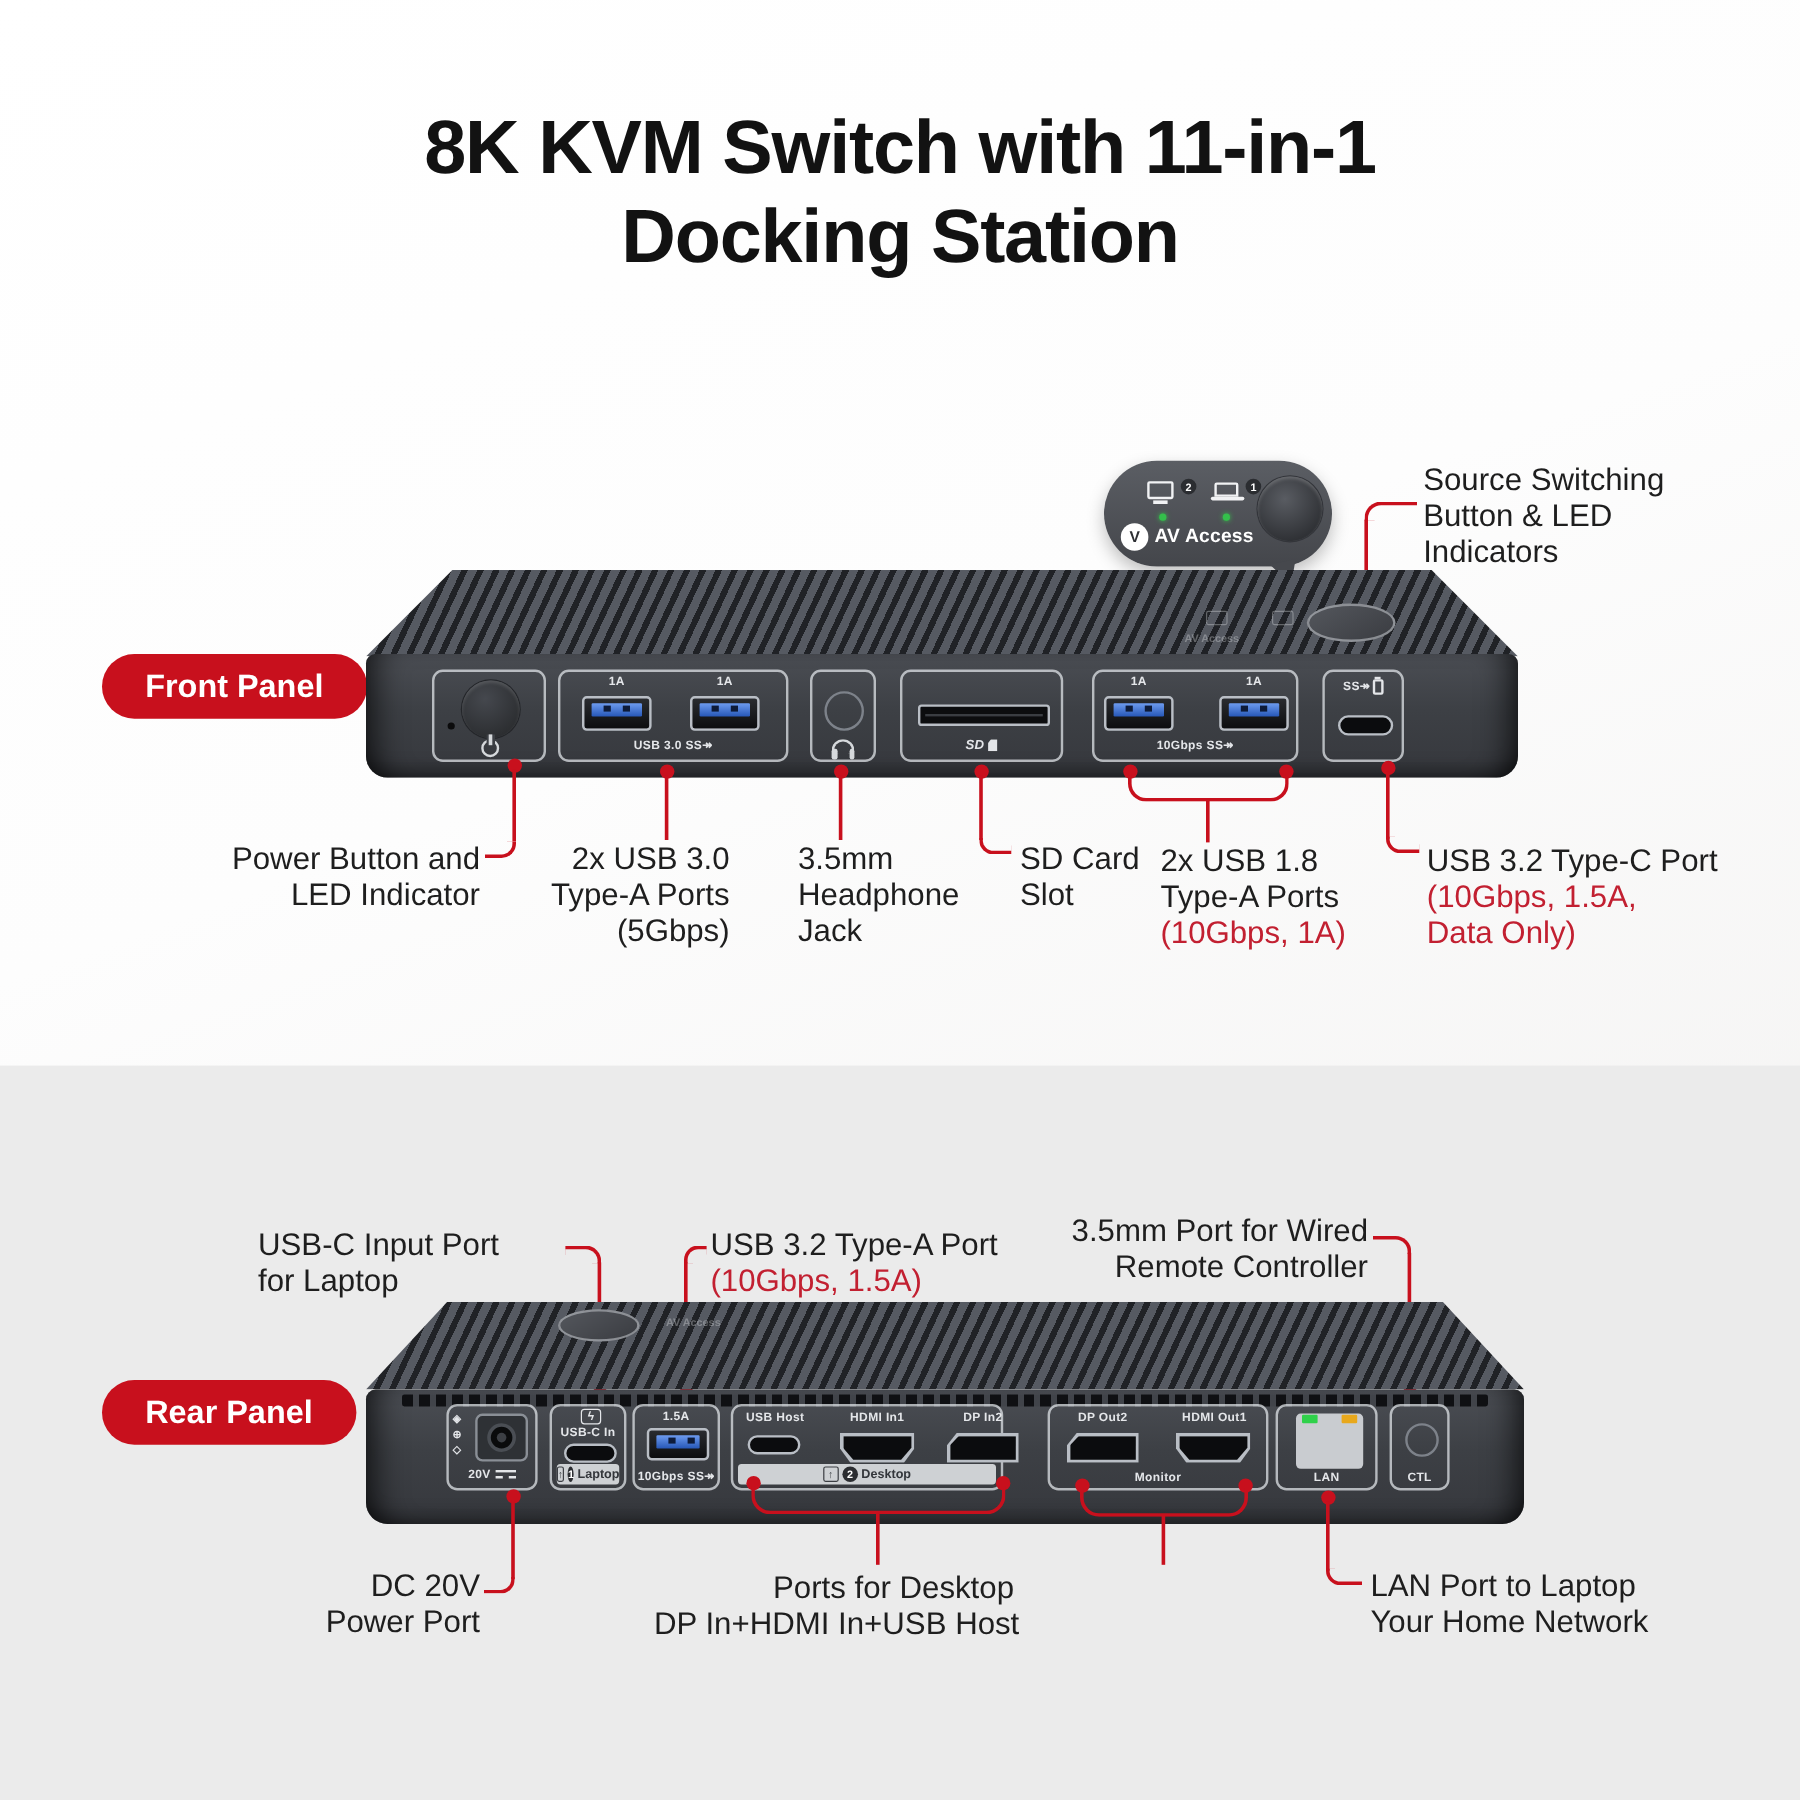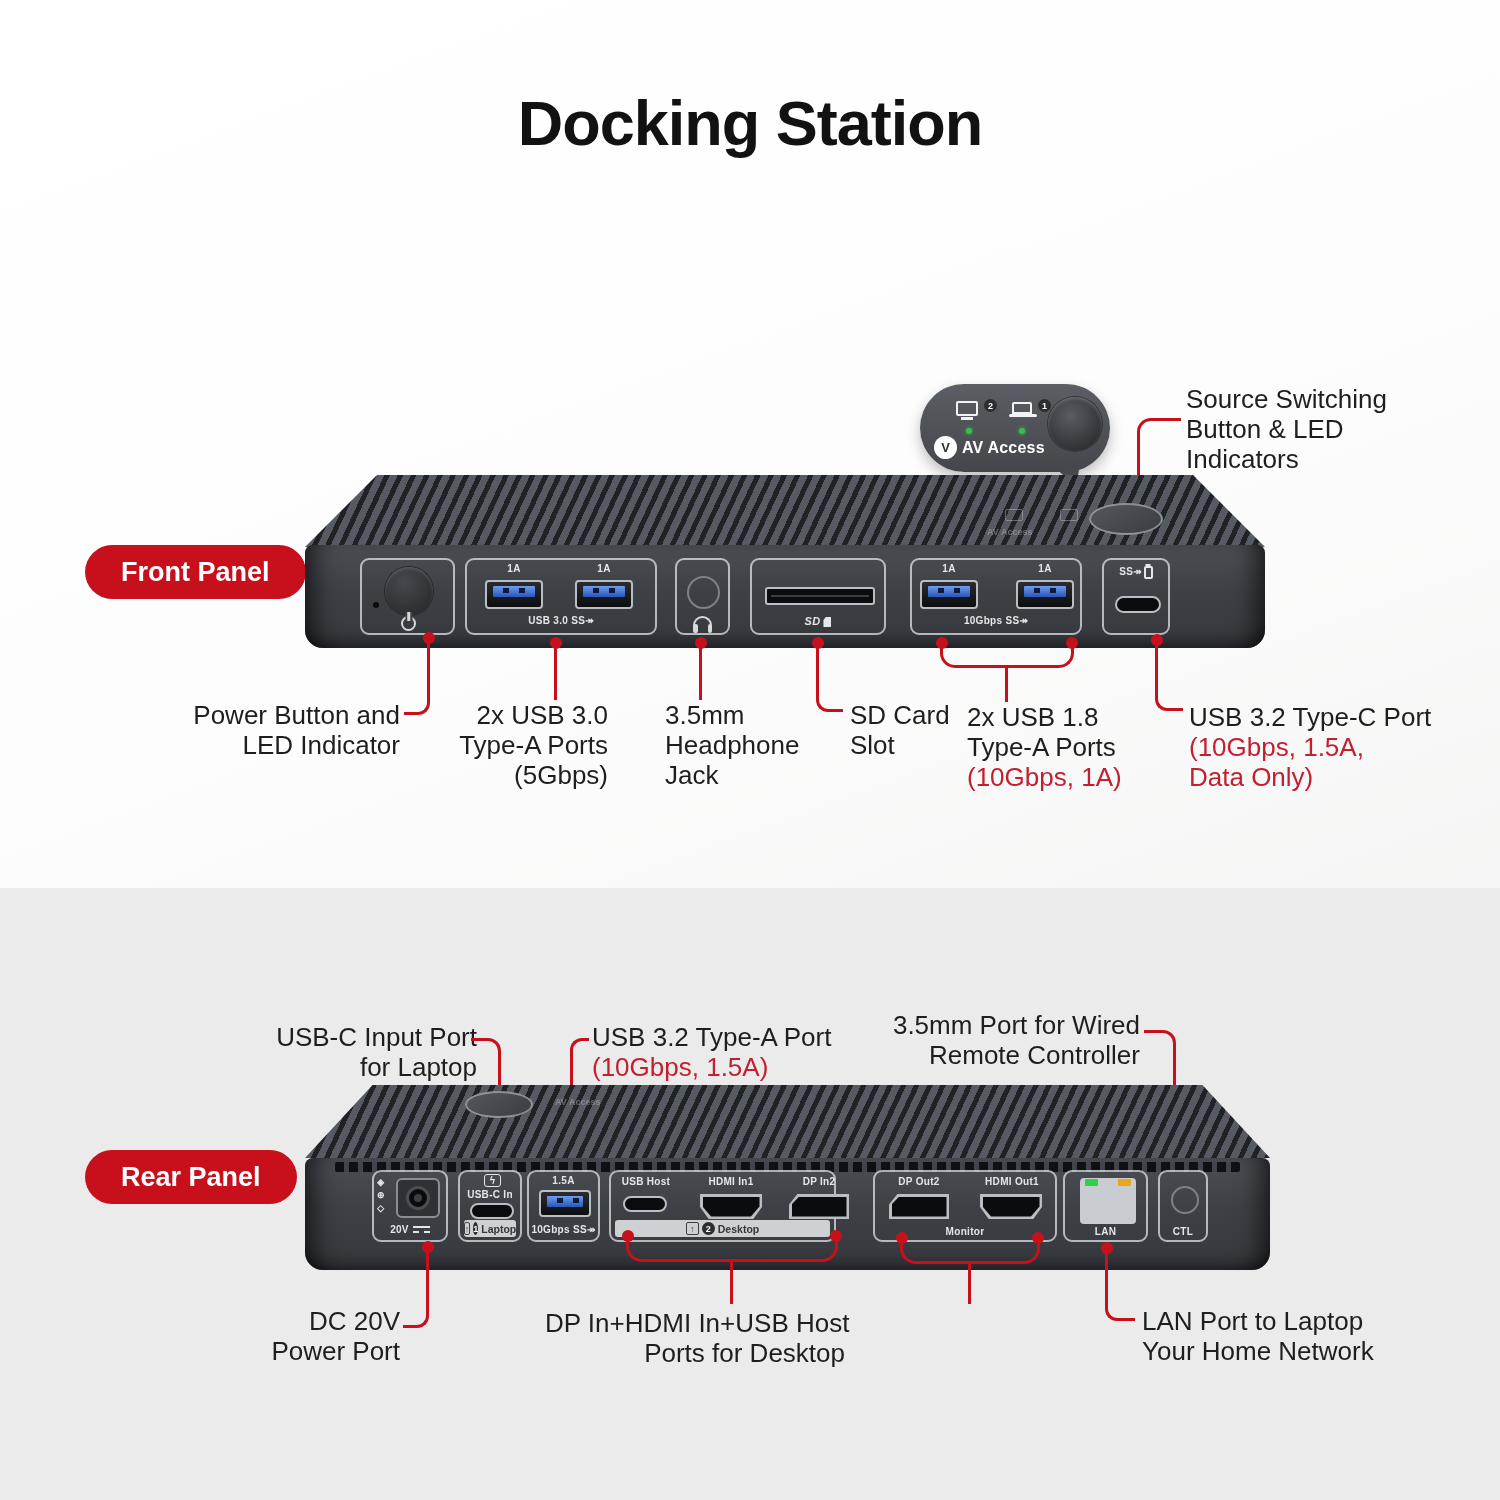--- a/index.html
+++ b/index.html
@@ -96,20 +96,21 @@
   .faint{position:absolute;color:rgba(225,228,232,.35);font-size:9px;font-weight:bold;white-space:nowrap;}
   .faintbox{position:absolute;border:1.5px solid rgba(225,228,232,.35);border-radius:2px;}
 </style>
 </head>
 <body>
 
 <div class="canvas">
   <div class="rear-bg"></div>
 
   <h1 class="title">
+    <div>8K KVM Switch with 11-in-1</div>
     <div>Docking Station</div>
   </h1>
 
   <div class="pill" style="left:85px;top:545px;">Front Panel</div>
 
   <div class="bubble" style="left:920px;top:384px;width:190px;height:88px;">
     <span class="ic-desktop" style="left:36px;top:17px;"></span>
     <span class="num-dark" style="position:absolute;left:62px;top:15px;">2</span>
     <span class="ic-laptop" style="left:92px;top:18px;"></span>
     <span class="num-dark" style="position:absolute;left:116px;top:15px;">1</span>
@@ -225,21 +226,21 @@
     <div class="red">(10Gbps, 1A)</div>
   </div>
   <div class="ann" style="left:1189px;top:702px;">
     <div>USB 3.2 Type-C Port</div>
     <div class="red">(10Gbps, 1.5A,</div>
     <div class="red">Data Only)</div>
   </div>
 
   <div class="pill" style="left:85px;top:1150px;">Rear Panel</div>
 
-  <div class="ann" style="left:225px;top:1022px;width:252px;text-align:right;">
+  <div class="ann" style="left:215px;top:1022px;width:252px;">
     <div>USB-C Input Port</div>
     <div>for Laptop</div>
   </div>
   <div class="ann" style="left:592px;top:1022px;">
     <div>USB 3.2 Type-A Port</div>
     <div class="red">(10Gbps, 1.5A)</div>
   </div>
   <div class="ann" style="left:888px;top:1010px;width:252px;text-align:right;">
     <div>3.5mm Port for Wired</div>
     <div>Remote Controller</div>
@@ -340,20 +341,20 @@
 
   <span class="rdot" style="left:1107px;top:1248px;"></span>
   <div class="rline" style="left:1105px;top:1251px;width:3px;height:58px;"></div>
   <div class="elb" style="left:1105px;top:1307px;width:30px;height:14px;border-left-width:3px;border-bottom-width:3px;border-bottom-left-radius:12px;"></div>
 
   <div class="ann" style="left:200px;top:1306px;width:200px;text-align:right;">
     <div>DC 20V</div>
     <div>Power Port</div>
   </div>
   <div class="ann" style="left:545px;top:1308px;width:300px;text-align:right;">
+    <div>Ports for Desktop</div>
     <div>DP In+HDMI In+USB Host</div>
-    <div>Ports for Desktop</div>
   </div>
   <div class="ann" style="left:1142px;top:1306px;">
     <div>LAN Port to Laptop</div>
     <div>Your Home Network</div>
   </div>
 </div>
 
 </body></html>

